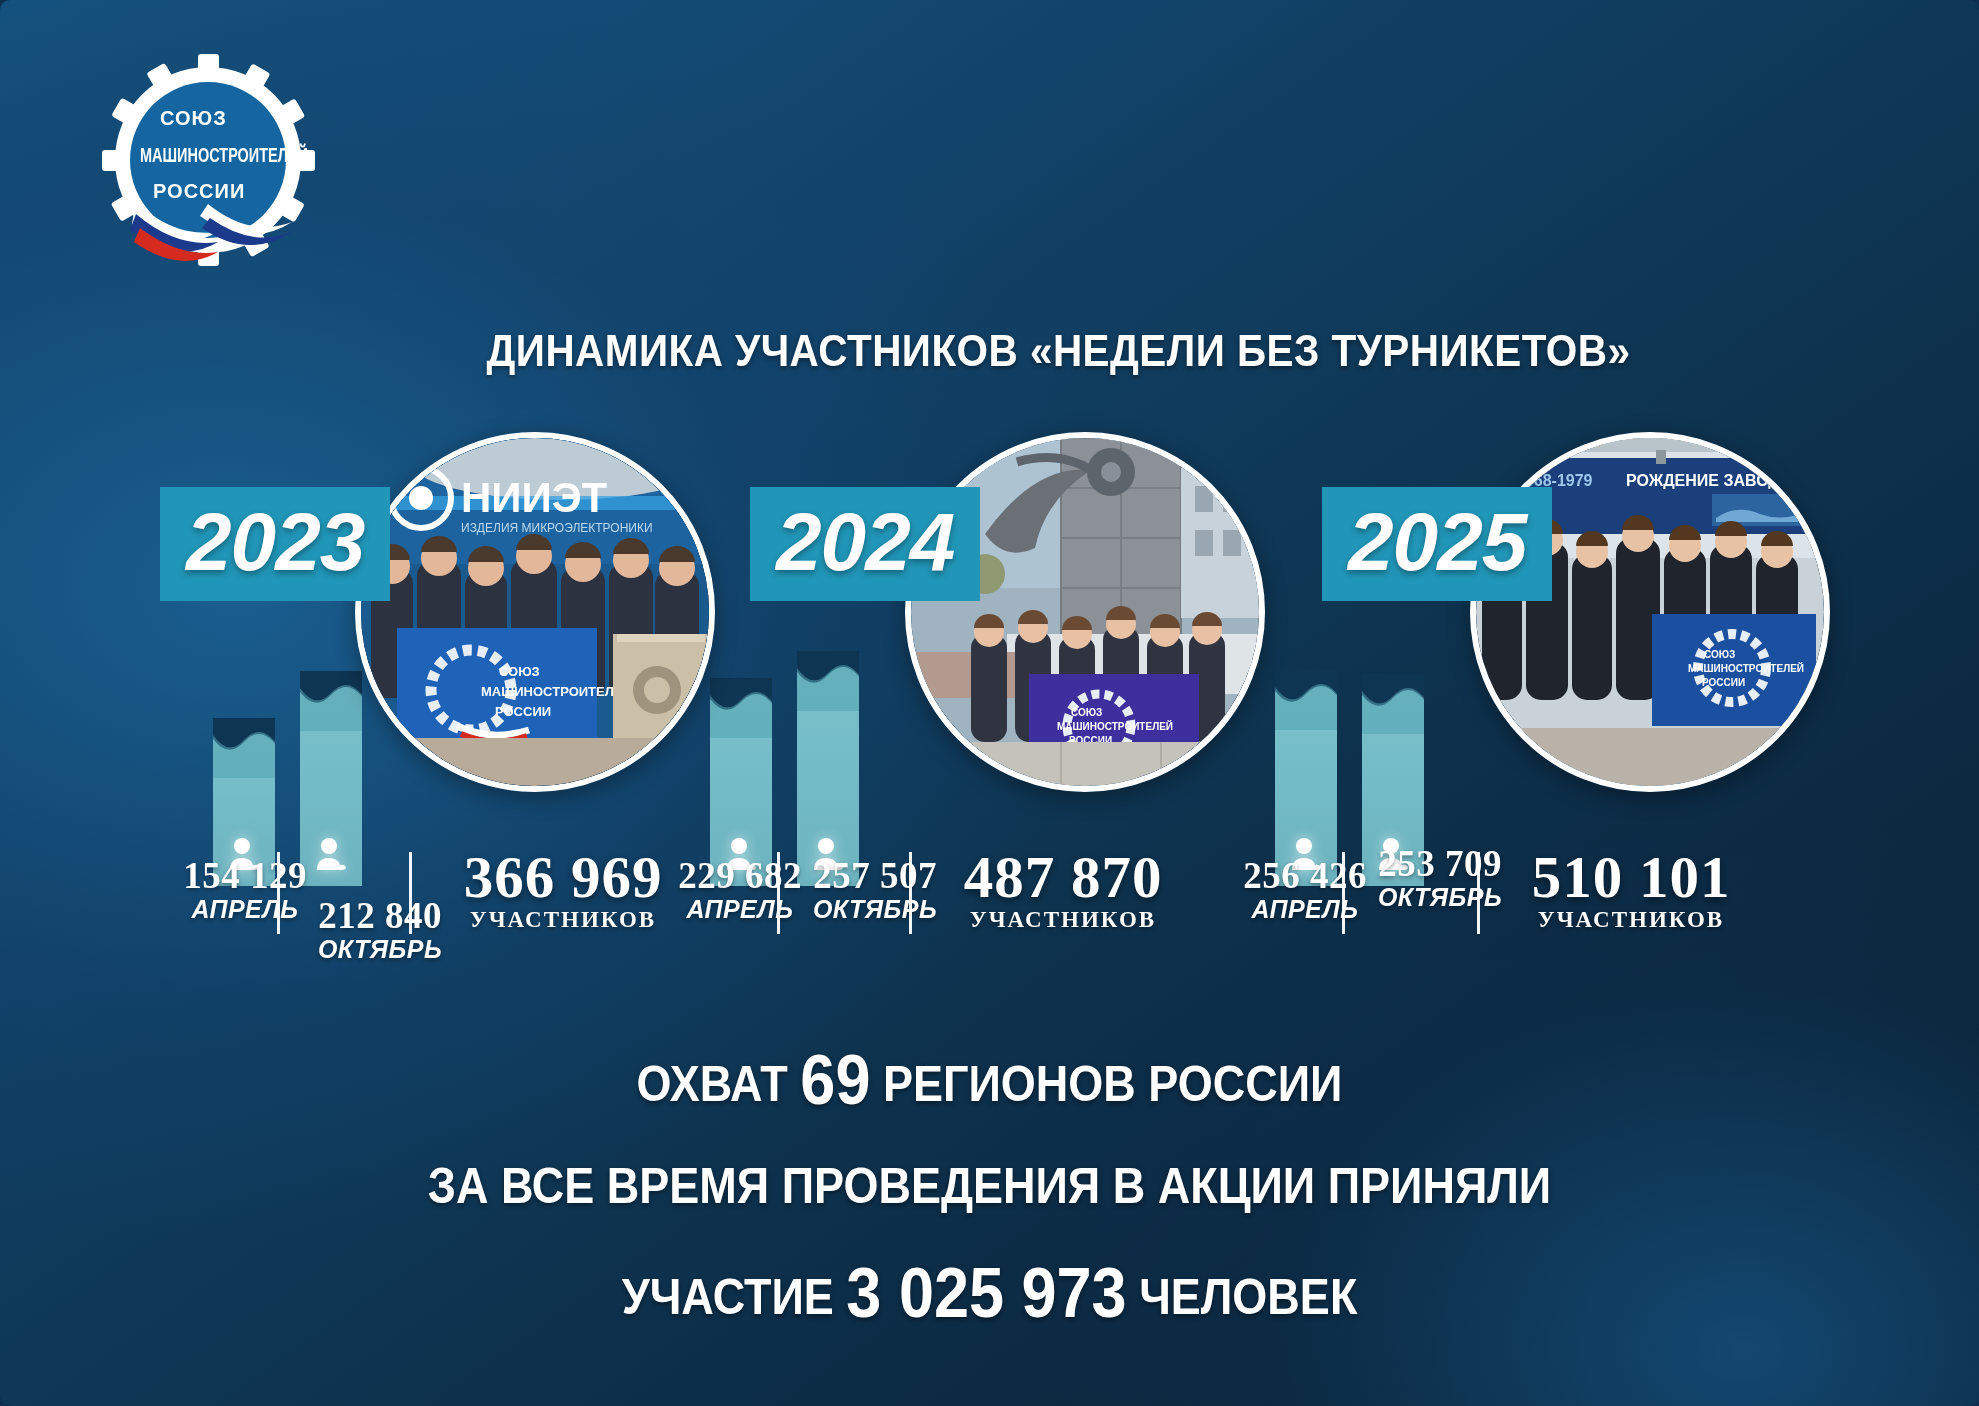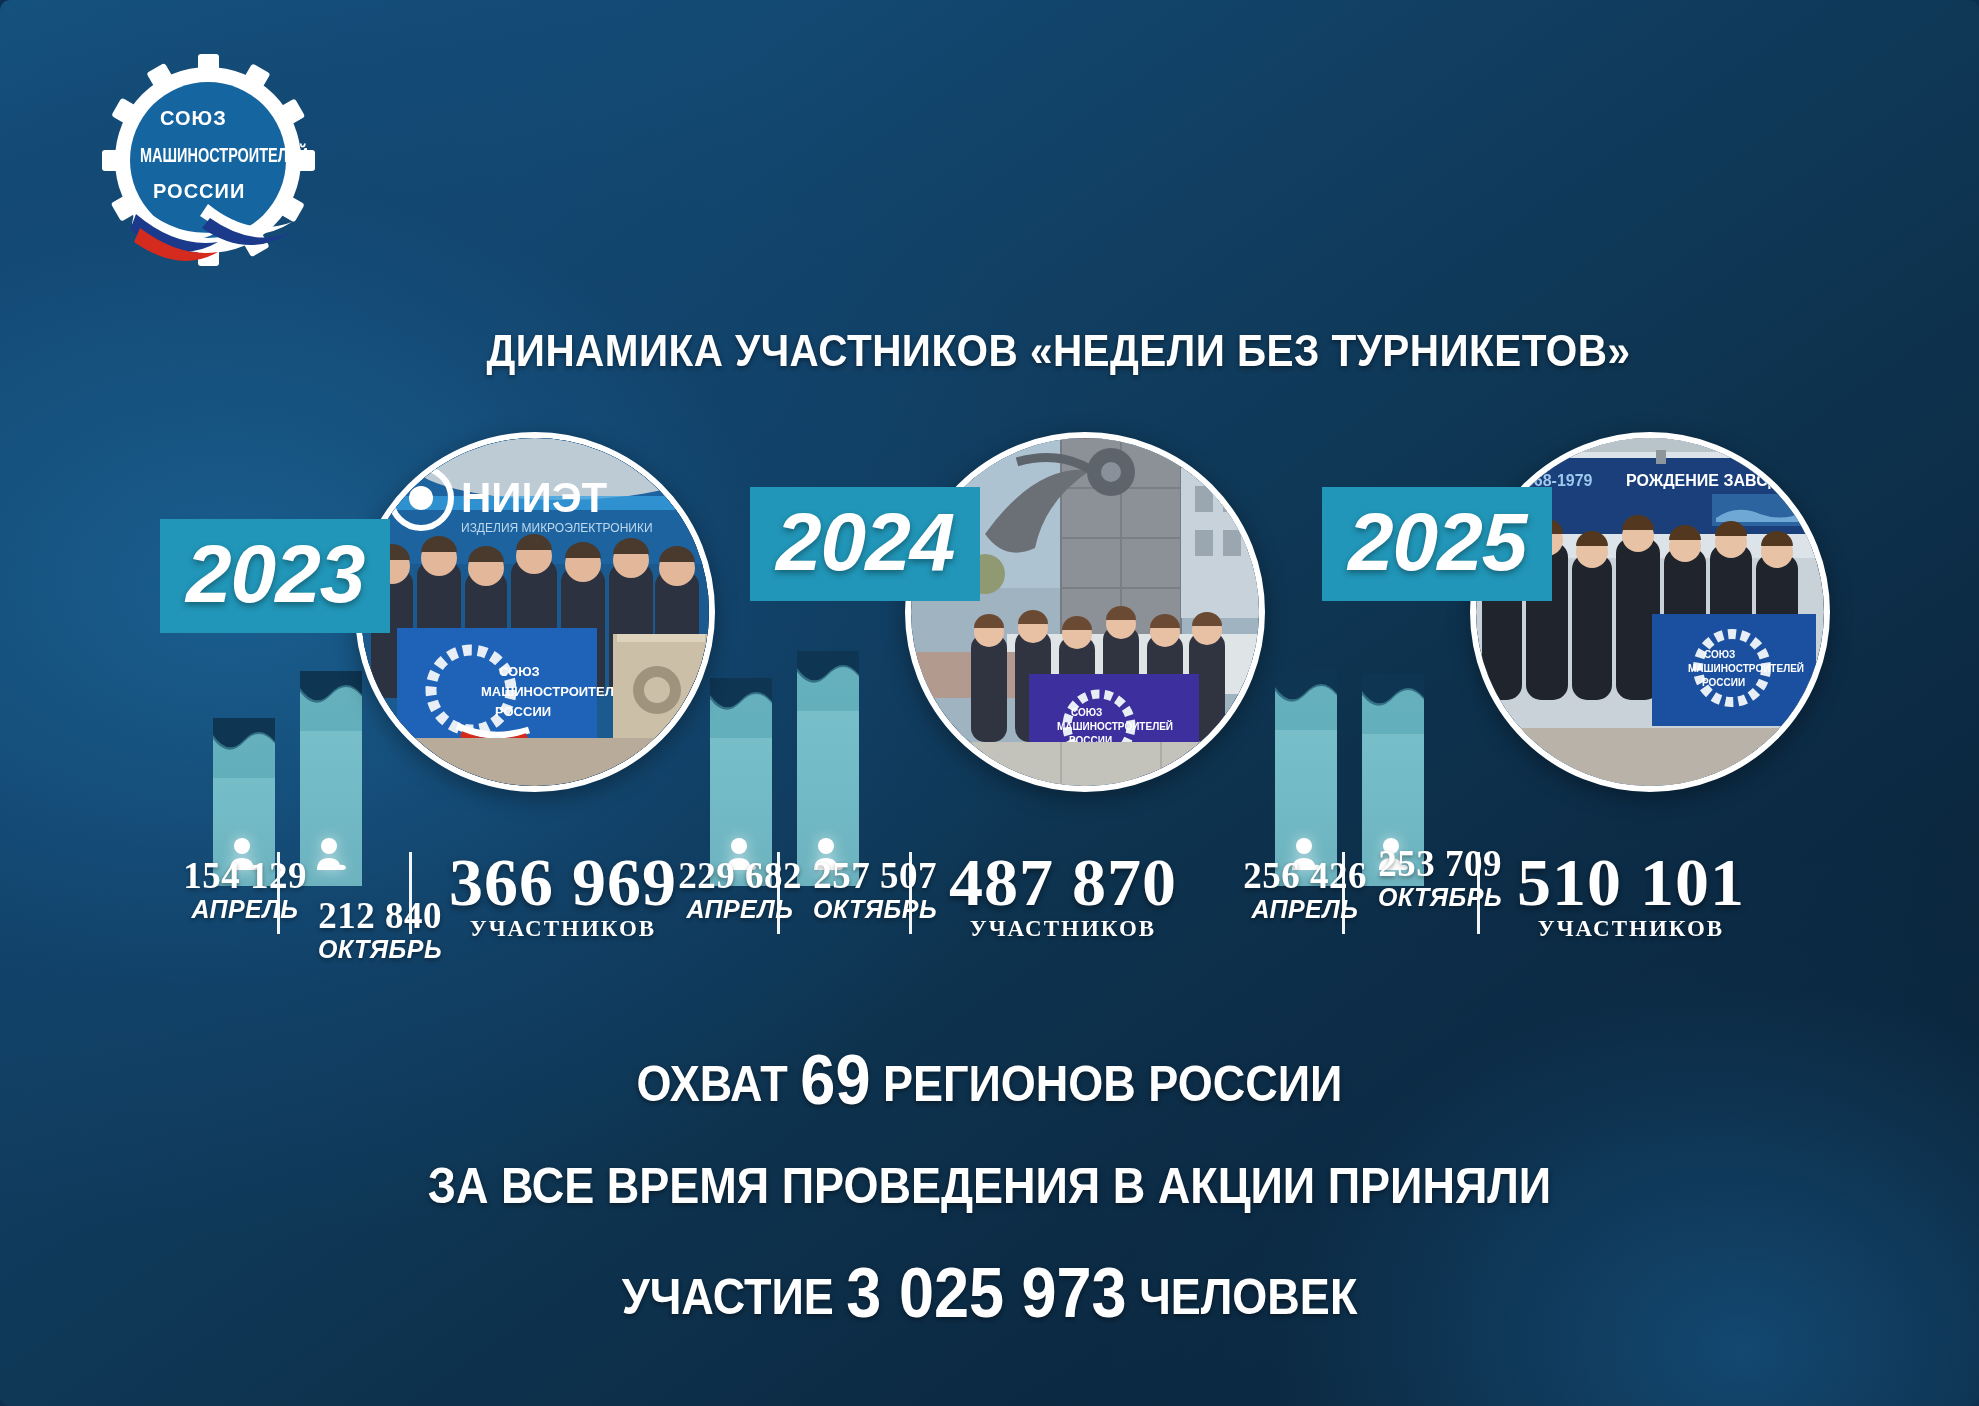--- a/index.html
+++ b/index.html
@@ -122,21 +122,21 @@
     z-index:6;opacity:0.95;
   }
   .total{
     position:absolute;
     text-align:center;
     color:#ffffff;z-index:6;white-space:nowrap;
   }
   .total .tnum{
     font-family:"Liberation Serif", serif;
     font-weight:bold;
-    font-size:68px;
+    font-size:59px;
     line-height:1.0;
     letter-spacing:1px;
     text-shadow:0 3px 6px rgba(0,0,0,0.45);
   }
   .total .tlabel{
     font-family:"Liberation Serif", serif;
     font-weight:bold;
     font-size:23px;
     line-height:1.1;
     letter-spacing:2px;
@@ -202,21 +202,21 @@
         <path d="M62 176 q40 30 78 24 q-38 22 -84 -10 Z" fill="#d52b1e"></path>
         <path d="M130 152 q42 34 84 18 q-44 28 -92 -6 Z" fill="#ffffff"></path>
         <path d="M132 166 q42 30 82 14 q-44 28 -90 -4 Z" fill="#1b3a8c"></path>
       </g>
     </svg>
   </div>
 
   <div class="main-title">ДИНАМИКА УЧАСТНИКОВ «НЕДЕЛИ БЕЗ ТУРНИКЕТОВ»</div>
 
   <div class="group">
-    <div class="year-badge" style="left:160px; top:487px;margin-top:32px;">2023</div>
+    <div class="year-badge" style="left:160px; top:487px;">2023</div>
 
     <div class="photo-circle" style="left:355px; top:432px; width:348px; height:348px;">
       <div class="ph" style="background:
             radial-gradient(circle at 30% 22%, #2a6fa8 0%, #1a5a90 28%, #14446e 48%, #0f3557 70%),
             linear-gradient(180deg,#1d5f96 0%, #2b6ea3 26%, #6a7a84 42%, #5b6570 62%, #8a8178 78%, #b5aa9c 100%);">
         <svg viewBox="0 0 348 348" style="width:100%;height:100%;">
           <defs>
             <clipPath id="c23">
                 <circle cx="174" cy="174" r="174"></circle>
               </clipPath>

